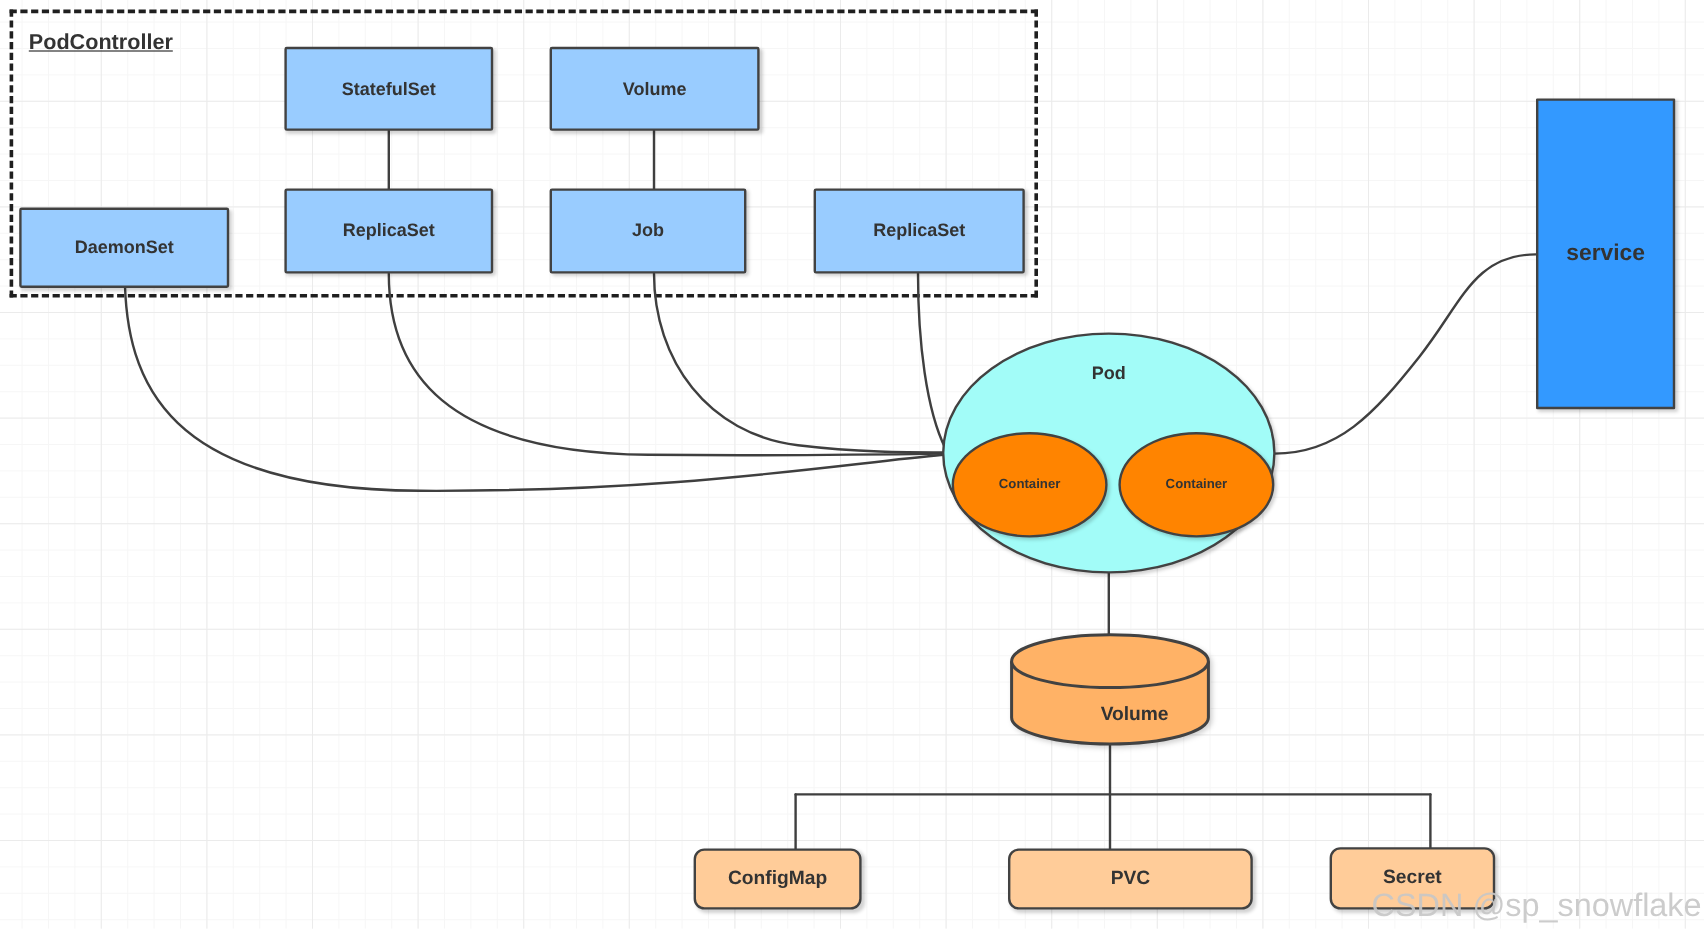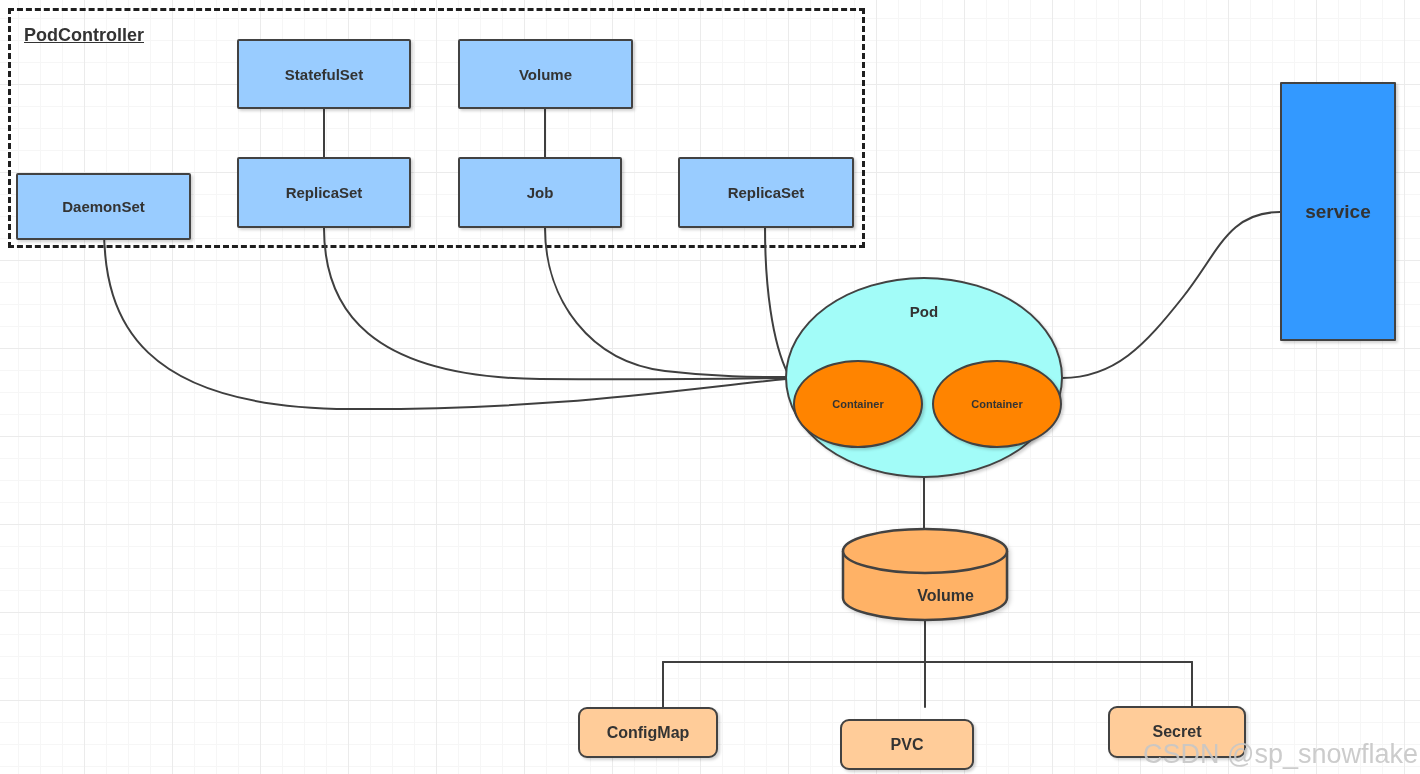--- a/index.html
+++ b/index.html
@@ -92,21 +92,21 @@
     text-align: center;
     font-weight: bold;
     font-size: 16px;
     color: #333333;
     z-index: 3;
     padding-left: 41px;
   }
 
   .peach-box { background: #FFCC99; border-radius: 9px; font-size: 16px; }
   .n-configmap { left: 578px;  top: 707px; width: 140px; height: 51px; }
-  .n-pvc       { left: 840px;  top: 707px; width: 134px; height: 51px; margin-top: 12px; }
+  .n-pvc       { left: 840px;  top: 707px; width: 204px; height: 51px; }
   .n-secret    { left: 1108px; top: 706px; width: 138px; height: 52px; }
 
   .watermark {
     position: absolute;
     right: 2px; bottom: 4px;
     font-size: 27px;
     color: #c7c7c7;
     opacity: 0.9;
     z-index: 4;
     white-space: nowrap;

